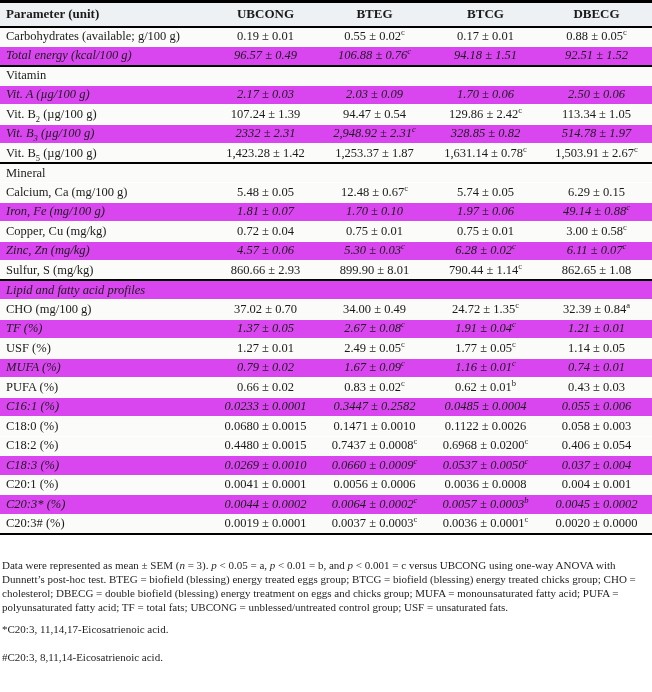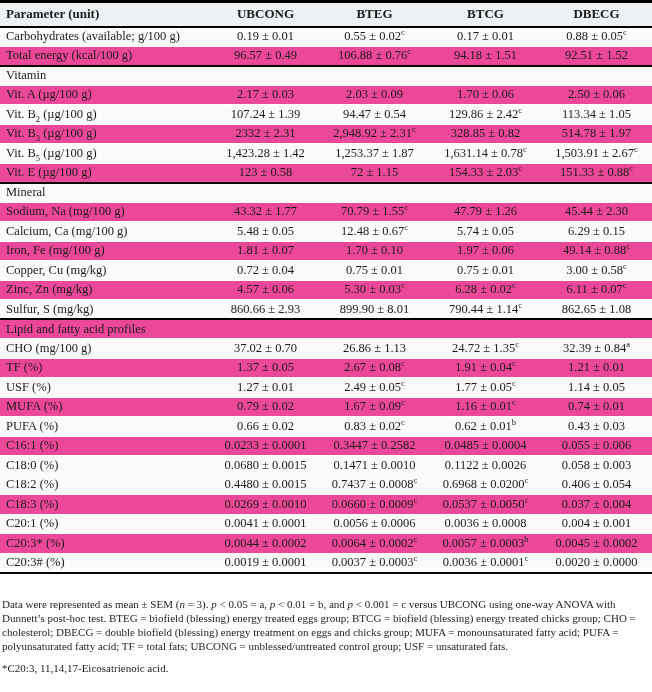--- a/index.html
+++ b/index.html
@@ -36,21 +36,21 @@
     font-size: 12.5px;
     height: 19.5px;
     padding: 0;
     white-space: nowrap;
     overflow: hidden;
     vertical-align: middle;
   }
   td.param { text-align: left; padding-left: 6px; }
   td.val   { text-align: center; }
   tr.plain  { background: #fbfbfa; }
-  tr.stripe { background: #ec4899; }
+  tr.stripe { background: #d946ef; font-style: italic; }
   tbody tr { border-top: 1px solid #ffffff; }
   tbody tr.rule-top { border-top: 2px solid #000; }
   sup.sig { font-size: 8.5px; vertical-align: super; line-height: 0; }
   sub.chem { font-size: 8.5px; vertical-align: sub; line-height: 0; }
   .footnotes {
     padding: 0 3px 0 2px;
     font-size: 11px;
     line-height: 14px;
     color: #1e1e1e;
   }
@@ -118,36 +118,22 @@
           <td class="val">328.85 ± 0.82</td>
           <td class="val">514.78 ± 1.97</td>
         </tr>
         <tr class="plain">
           <td class="param">Vit. B<sub class="chem">5</sub> (µg/100 g)</td>
           <td class="val">1,423.28 ± 1.42</td>
           <td class="val">1,253.37 ± 1.87</td>
           <td class="val">1,631.14 ± 0.78<sup class="sig">c</sup></td>
           <td class="val">1,503.91 ± 2.67<sup class="sig">c</sup></td>
         </tr>
-        <tr class="stripe">
-          <td class="param">Vit. E (µg/100 g)</td>
-          <td class="val">123 ± 0.58</td>
-          <td class="val">72 ± 1.15</td>
-          <td class="val">154.33 ± 2.03<sup class="sig">c</sup></td>
-          <td class="val">151.33 ± 0.88<sup class="sig">c</sup></td>
-        </tr>
         <tr class="plain rule-top">
           <td colspan="5" class="param">Mineral</td>
-        </tr>
-        <tr class="stripe">
-          <td class="param">Sodium, Na (mg/100 g)</td>
-          <td class="val">43.32 ± 1.77</td>
-          <td class="val">70.79 ± 1.55<sup class="sig">c</sup></td>
-          <td class="val">47.79 ± 1.26</td>
-          <td class="val">45.44 ± 2.30</td>
         </tr>
         <tr class="plain">
           <td class="param">Calcium, Ca (mg/100 g)</td>
           <td class="val">5.48 ± 0.05</td>
           <td class="val">12.48 ± 0.67<sup class="sig">c</sup></td>
           <td class="val">5.74 ± 0.05</td>
           <td class="val">6.29 ± 0.15</td>
         </tr>
         <tr class="stripe">
           <td class="param">Iron, Fe (mg/100 g)</td>
@@ -176,21 +162,21 @@
           <td class="val">899.90 ± 8.01</td>
           <td class="val">790.44 ± 1.14<sup class="sig">c</sup></td>
           <td class="val">862.65 ± 1.08</td>
         </tr>
         <tr class="stripe rule-top">
           <td colspan="5" class="param">Lipid and fatty acid profiles</td>
         </tr>
         <tr class="plain">
           <td class="param">CHO (mg/100 g)</td>
           <td class="val">37.02 ± 0.70</td>
-          <td class="val">26.86 ± 1.13</td>
+          <td class="val">34.00 ± 0.49</td>
           <td class="val">24.72 ± 1.35<sup class="sig">c</sup></td>
           <td class="val">32.39 ± 0.84<sup class="sig">a</sup></td>
         </tr>
         <tr class="stripe">
           <td class="param">TF (%)</td>
           <td class="val">1.37 ± 0.05</td>
           <td class="val">2.67 ± 0.08<sup class="sig">c</sup></td>
           <td class="val">1.91 ± 0.04<sup class="sig">c</sup></td>
           <td class="val">1.21 ± 0.01</td>
         </tr>

